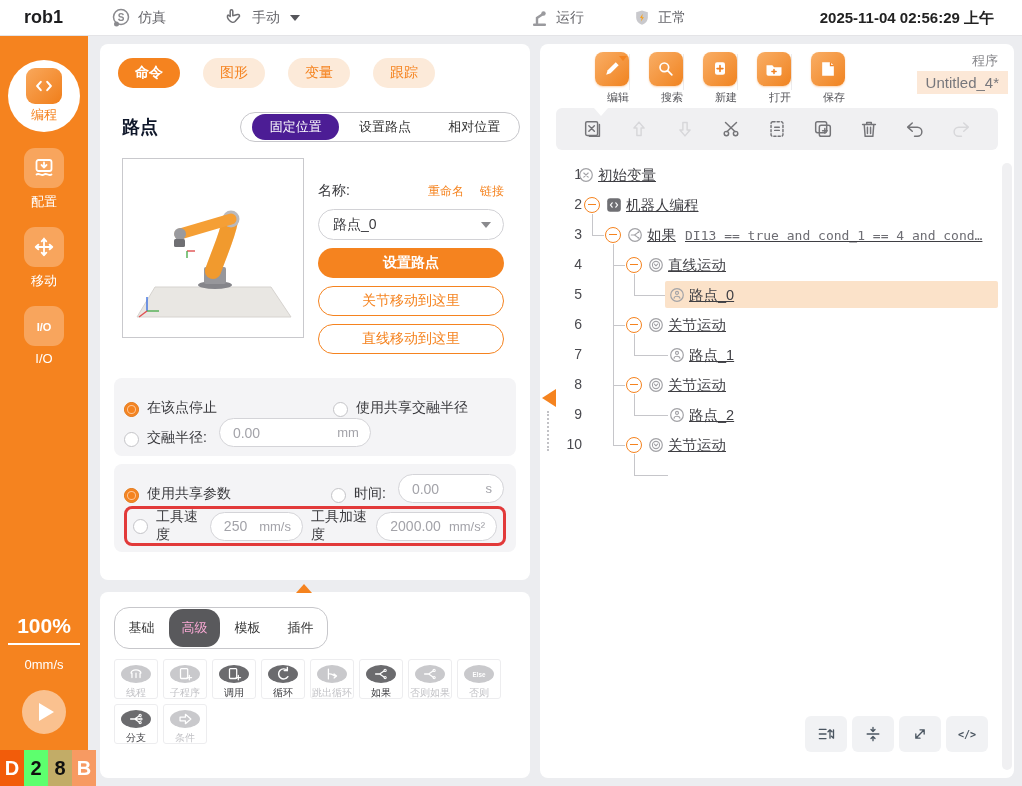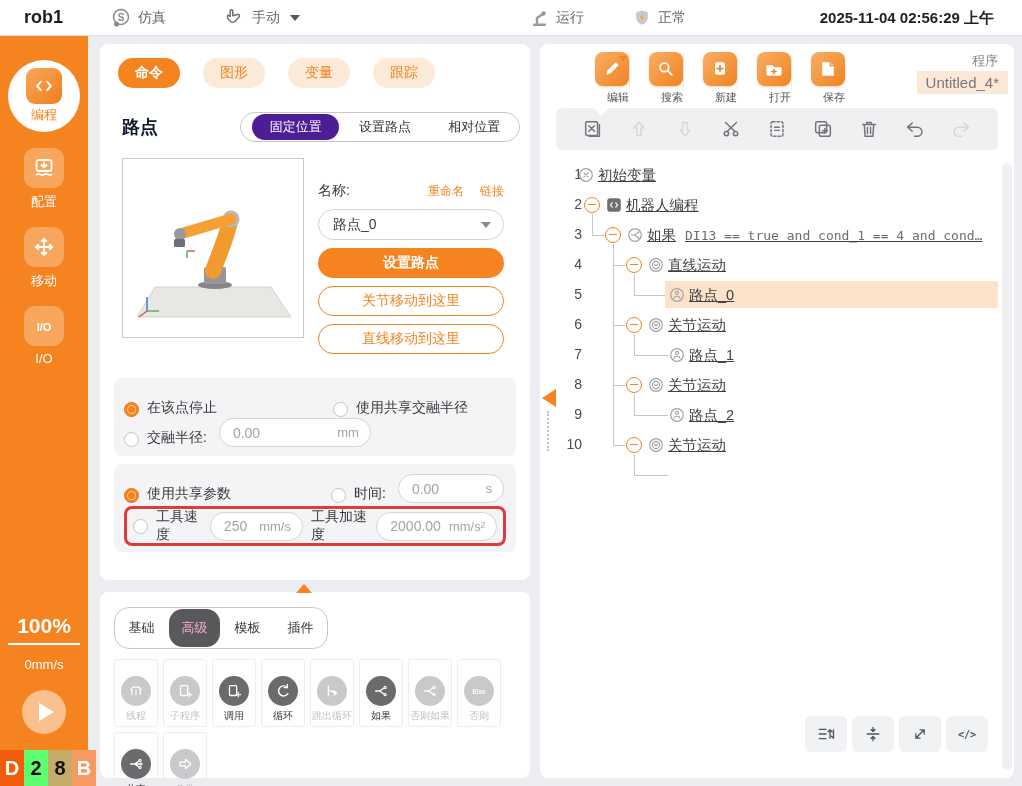--- a/index.html
+++ b/index.html
@@ -63,21 +63,21 @@
   .pill-unit { margin-left:auto; font-size:13px; color:#a3a3a9; padding-left:8px; }
   .red-box { border:3px solid #e23a3a; border-radius:8px; margin-top:3px; padding:2px 6px; display:flex; align-items:center; height:40px; }
 
   
   .pal-panel { position:absolute; left:100px; top:592px; width:430px; height:186px; background:#fff; border-radius:8px; z-index:3; }
   .pal-notch { position:absolute; left:196px; top:-8px; width:0; height:0; border-left:8px solid transparent; border-right:8px solid transparent; border-bottom:9px solid #f5831f; }
   .pal-tabs { margin:15px 0 0 14px; width:214px; height:42px; border:1px solid #c7c7cb; border-radius:15px; display:flex; overflow:hidden; }
   .pal-tab { flex:1; display:flex; align-items:center; justify-content:center; font-size:13px; color:#333; margin:1px; border-radius:14px; cursor:pointer; }
   .pal-tab.active { background:#59595c; color:#f9a8d4; }
   .pal-grid { display:flex; flex-wrap:wrap; gap:5px; margin:10px 14px 0; }
-  .pal-item { width:44px; height:68px; border:1px solid #ededef; border-radius:3px; display:flex; flex-direction:column; align-items:center; padding-top:16px; cursor:pointer; }
+  .pal-item { width:44px; height:40px; border:1px solid #ededef; border-radius:3px; display:flex; flex-direction:column; align-items:center; padding-top:5px; cursor:pointer; }
   .pal-circle { width:30px; height:30px; border-radius:50%; display:flex; align-items:center; justify-content:center; background:#6b6b6e; }
   .pal-item.off .pal-circle { background:#c9c9cc; }
   .pal-name { font-size:10px; margin-top:3px; color:#3a3a3e; white-space:nowrap; }
   .pal-item.off .pal-name { color:#c2c2c6; }
 
   
   .prog-panel { position:absolute; left:540px; top:44px; width:474px; height:734px; background:#fff; border-radius:8px; z-index:3; }
   .file-row { position:absolute; left:36px; top:8px; display:flex; align-items:flex-start; }
   .file-item { width:53px; display:flex; flex-direction:column; align-items:flex-end; cursor:pointer; position:relative; }
   .file-tile { width:34px; height:34px; border-radius:8px; background:linear-gradient(135deg,#f9ae66,#f08320); display:flex; align-items:center; justify-content:center; box-shadow:0 1px 2px rgba(240,130,30,.35); }

